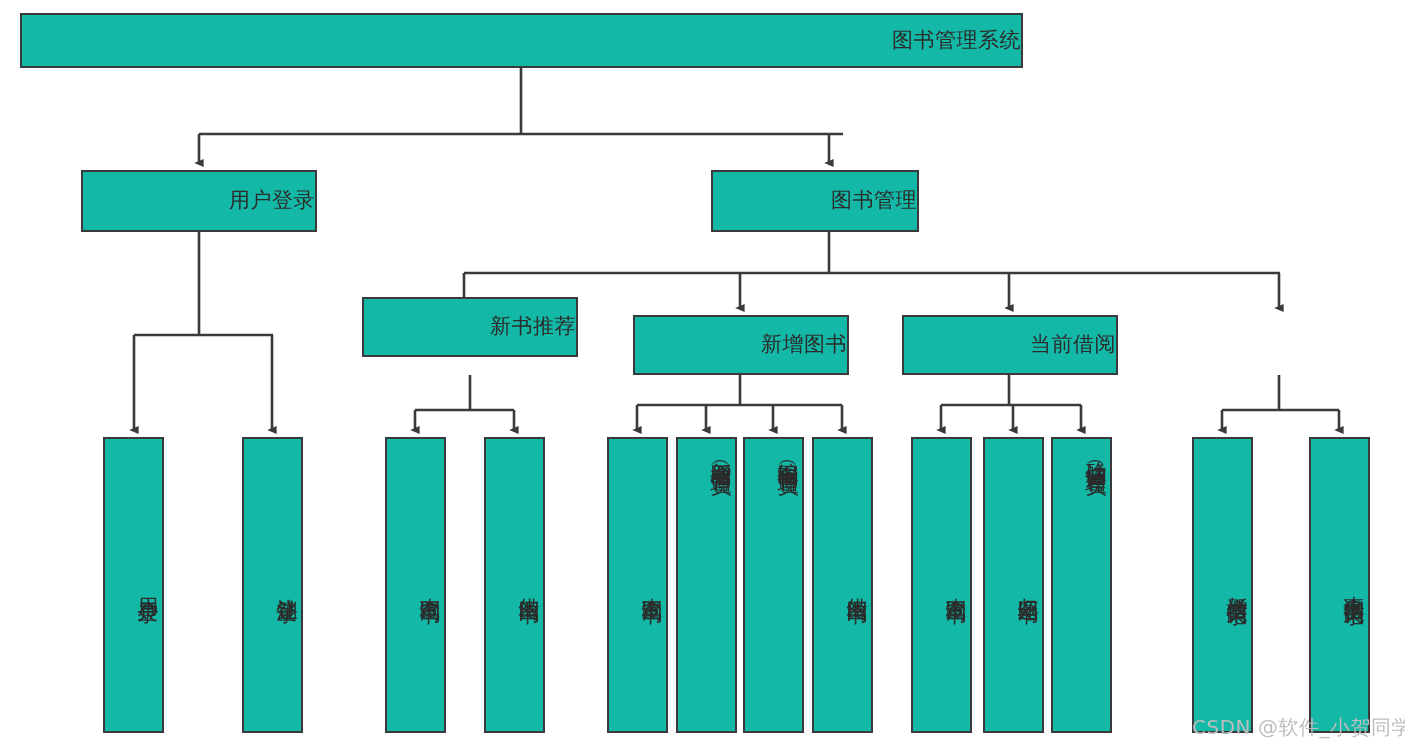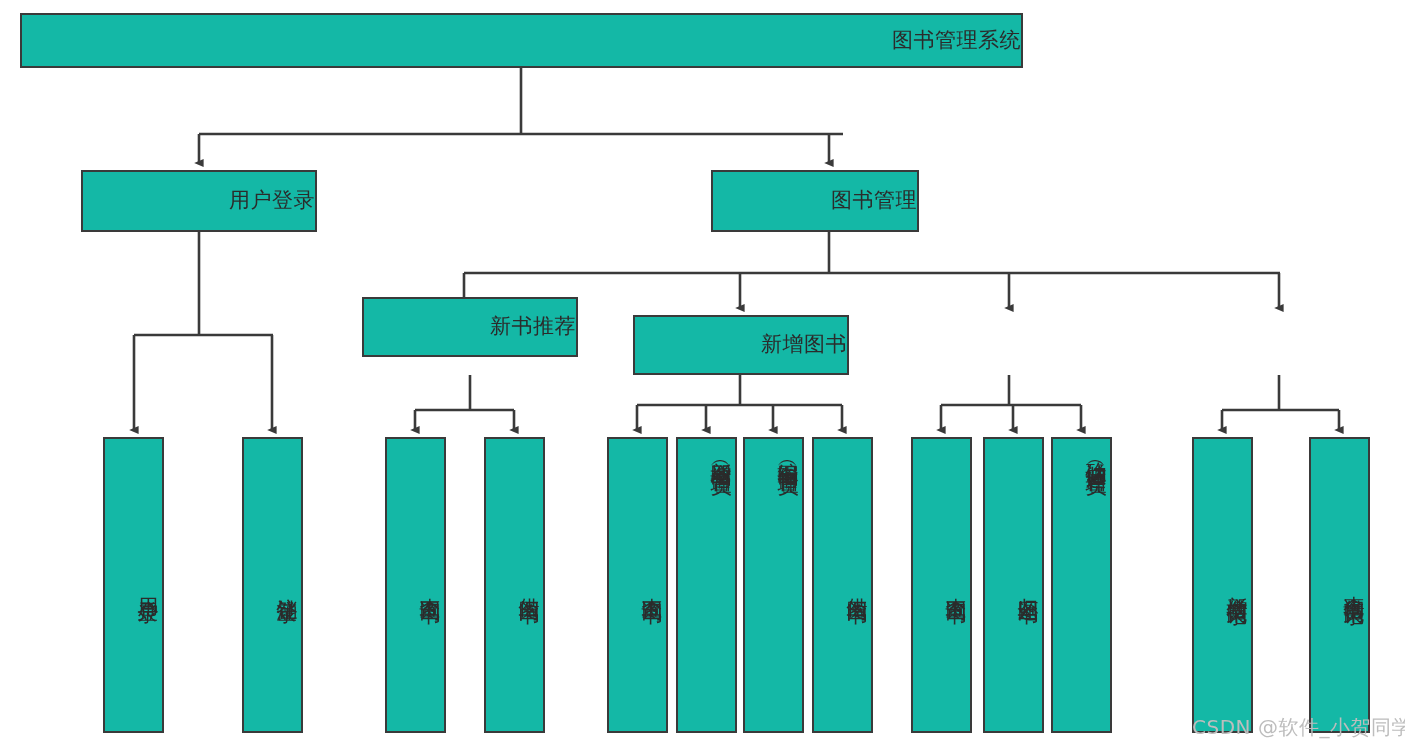--- a/index.html
+++ b/index.html
@@ -136,20 +136,23 @@
   <div class="node node-h" style="left:711px; top:170px; width:208px; height:62px;">
     <span>图书管理</span>
   </div>
 
   <div class="node node-h" style="left:362px; top:297px; width:216px; height:60px;">
     <span>新书推荐</span>
   </div>
   <div class="node node-h" style="left:633px; top:315px; width:216px; height:60px;">
     <span>新增图书</span>
   </div>
+  <div class="node node-h" style="left:902px; top:315px; width:216px; height:60px;">
+    <span>当前借阅</span>
+  </div>
 
   <div class="node node-v center" style="left:103px; top:437px; width:61px; height:296px;">
     <span class="vlabel">用户登录</span>
   </div>
   <div class="node node-v center" style="left:242px; top:437px; width:61px; height:296px;">
     <span class="vlabel">注销登录</span>
   </div>
 
   <div class="node node-v center" style="left:385px; top:437px; width:61px; height:296px;">
     <span class="vlabel">查询图书</span>

